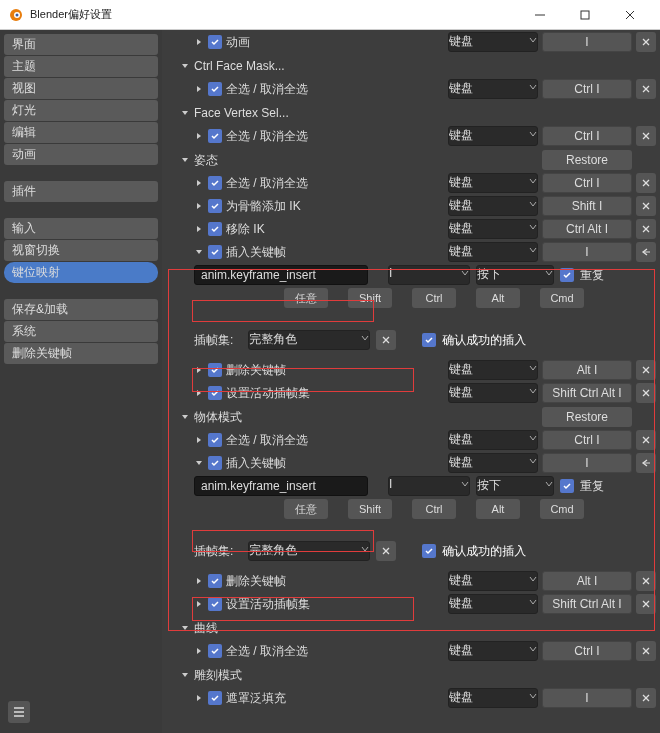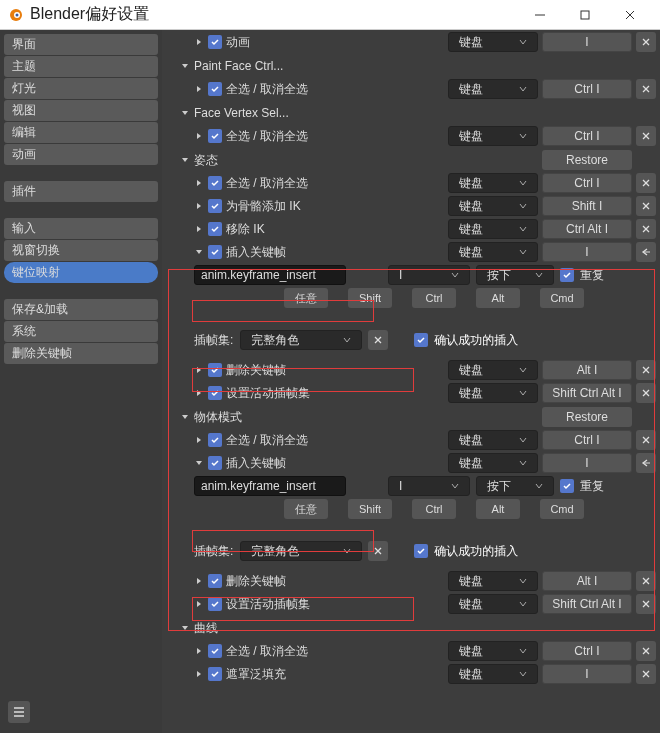--- a/index.html
+++ b/index.html
@@ -1,20 +1,20 @@
 <!DOCTYPE html>
 <html><head>
 <meta charset="utf-8">
 <style>
 * { margin:0; padding:0; box-sizing:border-box; font-family:"Segoe UI",Arial,sans-serif; }
 body { width:660px; height:733px; background:#3d3d3d; color:#ddd; font-size:12px; overflow:hidden; position:relative; }
 
 .titlebar { height:30px; background:#fff; display:flex; align-items:center; padding:0 8px; color:#222; border-bottom:1px solid #ccc; }
 .titlebar .icon { width:16px; height:16px; margin-right:6px; }
-.titlebar .title { flex:1; font-size:16px; }
+.titlebar .title { flex:1; font-size:11px; }
 .winbtns { display:flex; }
 .winbtn { width:45px; height:30px; display:flex; align-items:center; justify-content:center; }
 .winbtn svg { width:10px; height:10px; }
 
 .main { display:flex; height:703px; }
 .sidebar { width:162px; background:#3a3a3a; padding:4px; overflow-y:auto; }
 .side-item { display:flex; align-items:center; padding:2px 8px; margin-bottom:1px; background:#5a5a5a; border-radius:3px; cursor:pointer; }
 .side-item.selected { background:#4a7bc8;border-radius:10px; }
 .side-gap { height:15px; }
 
@@ -22,49 +22,49 @@
 
 .row { display:flex; align-items:center; height:22px; margin:1px 0; gap:4px; }
 .indent1 { padding-left:28px; }
 
 .tri { width:10px; height:10px; display:inline-flex; align-items:center; justify-content:center; }
 .tri svg { width:8px; height:8px; }
 .cb { width:14px; height:14px; background:#5577cc; border-radius:2px; display:inline-flex; align-items:center; justify-content:center; flex-shrink:0; }
 .cb svg { width:10px; height:10px; }
 .label { flex:1; white-space:nowrap; overflow:hidden; }
 
-.sel { height:20px; background:#2a2a2a; border:1px solid #222; border-radius:3px; display:flex; align-items:center; padding:0 10px; justify-content:space-between; cursor:pointer; }
+.sel { height:20px; background:#2a2a2a; border:1px solid #222; border-radius:3px; display:flex; align-items:flex-start; padding:0 0; justify-content:space-between; cursor:pointer; }
 .sel .chev { width:8px; }
 
 .keybtn { height:20px; width:90px; background:#555; border:1px solid #444; border-radius:3px; display:flex; align-items:center; justify-content:center; cursor:pointer; }
 .delbtn { width:20px; height:20px; background:#555; border-radius:3px; display:flex; align-items:center; justify-content:center; cursor:pointer; }
 .delbtn svg, .backbtn svg { width:10px; height:10px; }
 .backbtn { width:20px; height:20px; background:#555; border-radius:3px; display:flex; align-items:center; justify-content:center; cursor:pointer; }
 .restore { width:90px; height:20px; background:#555; border-radius:3px; display:flex; align-items:center; justify-content:center; cursor:pointer; }
 
 .cat { display:flex; align-items:center; height:22px; padding-left:14px; margin-top:2px; }
 .cat .tri { margin-right:4px; }
 .cat .catlabel { flex:1; }
 
 .txtfield { height:20px; background:#1a1a1a; border:1px solid #111; border-radius:3px; padding:0 6px; color:#ddd; display:flex; align-items:center; }
-.txtfield.op { width:152px; }
+.txtfield.op { width:174px; }
 
 .modrow { display:flex; gap:20px; justify-content:flex-end; padding-right:6px; margin:2px 0; }
 .modbtn { width:44px; height:20px; background:#555; border-radius:3px; display:flex; align-items:center; justify-content:center; font-size:11px; cursor:pointer; }
 
 .redbox1 { position:absolute; border:1px solid #e03c3c; pointer-events:none; left:168px; top:269px; width:487px; height:362px; }
 .redbox2 { position:absolute; border:1px solid #e03c3c; pointer-events:none; left:192px; top:300px; width:182px; height:22px; }
 .redbox3 { position:absolute; border:1px solid #e03c3c; pointer-events:none; left:192px; top:368px; width:222px; height:24px; }
 .redbox4 { position:absolute; border:1px solid #e03c3c; pointer-events:none; left:192px; top:530px; width:182px; height:22px; }
 .redbox5 { position:absolute; border:1px solid #e03c3c; pointer-events:none; left:192px; top:597px; width:222px; height:24px; }
 
 .menu-btn { position:absolute; left:8px; bottom:10px; width:22px; height:22px; background:#555; border-radius:3px; display:flex; align-items:center; justify-content:center; cursor:pointer; }
 .menu-btn svg { width:14px; height:14px; }
 
-.labelpair { display:flex; align-items:center; gap:7px; }
+.labelpair { display:flex; align-items:center; gap:15px; }
 .dimtxt { color:#ffffff; }
 </style>
 </head>
 <body>
 
 <div class="titlebar">
   <svg class="icon" viewBox="0 0 16 16">
       <circle cx="8" cy="8" r="6" fill="#e87d0d"></circle>
       <circle cx="9" cy="8" r="3" fill="#fff"></circle>
       <circle cx="9" cy="8" r="1.5" fill="#3b5aa0"></circle>
@@ -89,22 +89,22 @@
       </div>
   </div>
 </div>
 
 <div class="main">
 
   <div class="sidebar">
     <div id="sb">
         <div class="side-item">界面</div>
         <div class="side-item">主题</div>
+        <div class="side-item">视图</div>
         <div class="side-item">灯光</div>
-        <div class="side-item">视图</div>
         <div class="side-item">编辑</div>
         <div class="side-item">动画</div>
         <div class="side-gap"></div>
         <div class="side-item">插件</div>
         <div class="side-gap"></div>
         <div class="side-item">输入</div>
         <div class="side-item">视窗切换</div>
         <div class="side-item selected">键位映射</div>
         <div class="side-gap"></div>
         <div class="side-item">保存&amp;加载</div>
@@ -140,21 +140,21 @@
               <line x1="8" y1="2" x2="2" y2="8" stroke="#ddd" stroke-width="1.3"></line>
             </svg>
           </div>
   </div>
         <div class="cat">
           <span class="tri">
             <svg viewBox="0 0 8 8">
               <path d="M1 2 L7 2 L4 6 Z" fill="#ccc"></path>
             </svg>
           </span>
-          <span class="catlabel">Paint Face Ctrl...</span>
+          <span class="catlabel">Ctrl Face Mask...</span>
         </div>
         <div class="row indent1">
     <span class="tri">
             <svg viewBox="0 0 8 8">
               <path d="M2 1 L6 4 L2 7 Z" fill="#ccc"></path>
             </svg>
           </span>
           <span class="cb">
             <svg viewBox="0 0 10 10">
               <path d="M2 5 L4 7 L8 3" stroke="#fff" stroke-width="1.5" fill="none"></path>
@@ -630,20 +630,28 @@
               </svg></span>
           </div>
           <div class="keybtn">Ctrl I</div>
           <div class="delbtn">
             <svg viewBox="0 0 10 10">
               <line x1="2" y1="2" x2="8" y2="8" stroke="#ddd" stroke-width="1.3"></line>
               <line x1="8" y1="2" x2="2" y2="8" stroke="#ddd" stroke-width="1.3"></line>
             </svg>
           </div>
   </div>
+        <div class="cat">
+          <span class="tri">
+            <svg viewBox="0 0 8 8">
+              <path d="M1 2 L7 2 L4 6 Z" fill="#ccc"></path>
+            </svg>
+          </span>
+          <span class="catlabel">雕刻模式</span>
+        </div>
         <div class="row indent1">
     <span class="tri">
             <svg viewBox="0 0 8 8">
               <path d="M2 1 L6 4 L2 7 Z" fill="#ccc"></path>
             </svg>
           </span>
           <span class="cb">
             <svg viewBox="0 0 10 10">
               <path d="M2 5 L4 7 L8 3" stroke="#fff" stroke-width="1.5" fill="none"></path>
             </svg>

